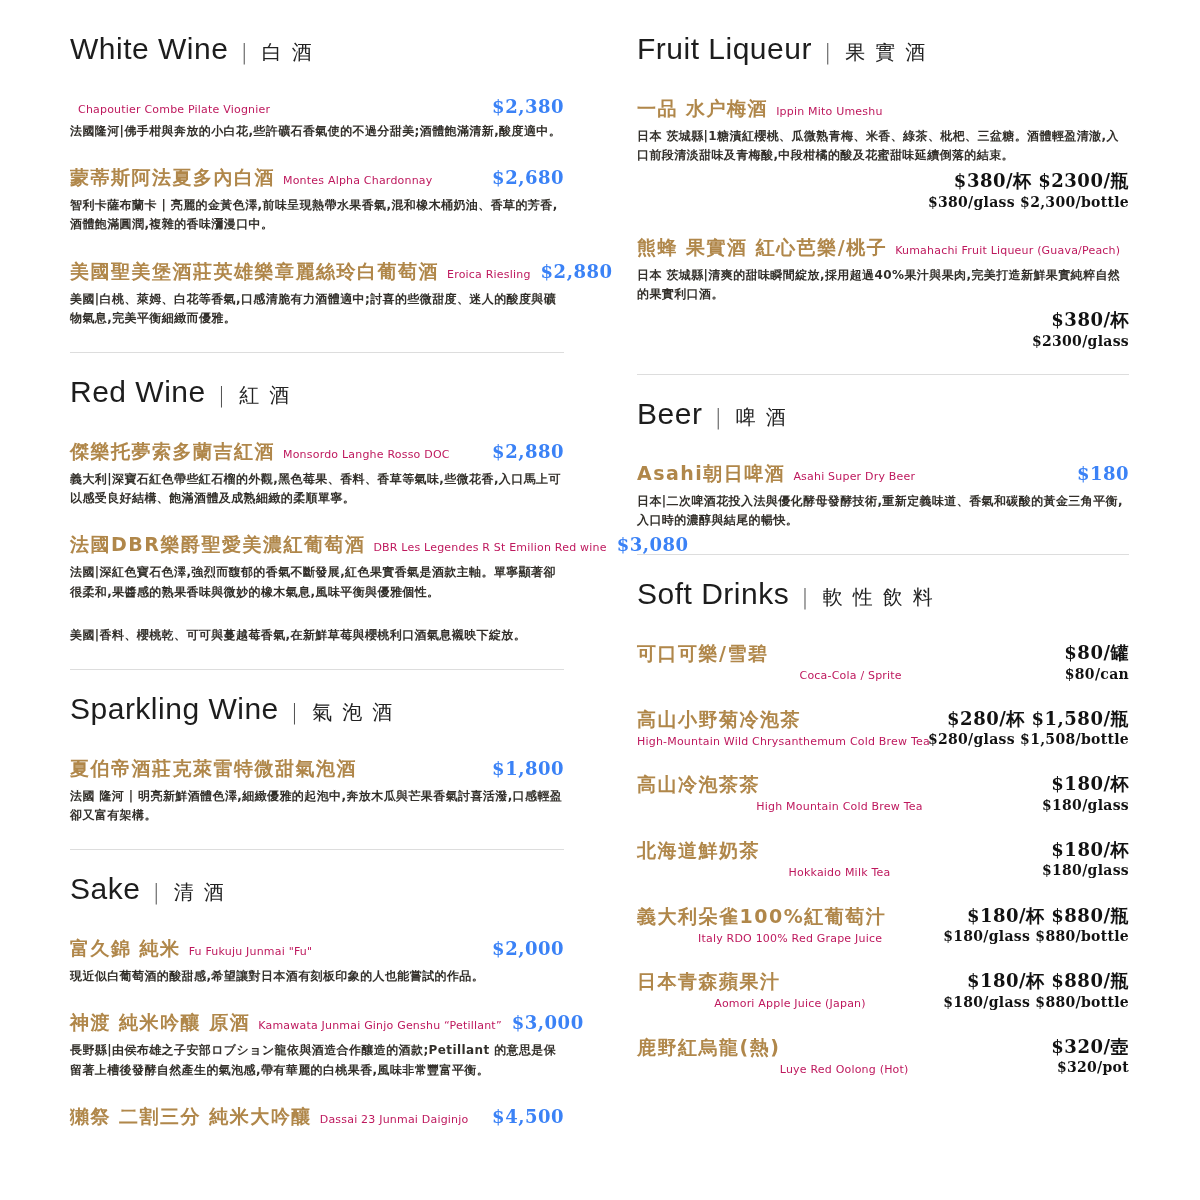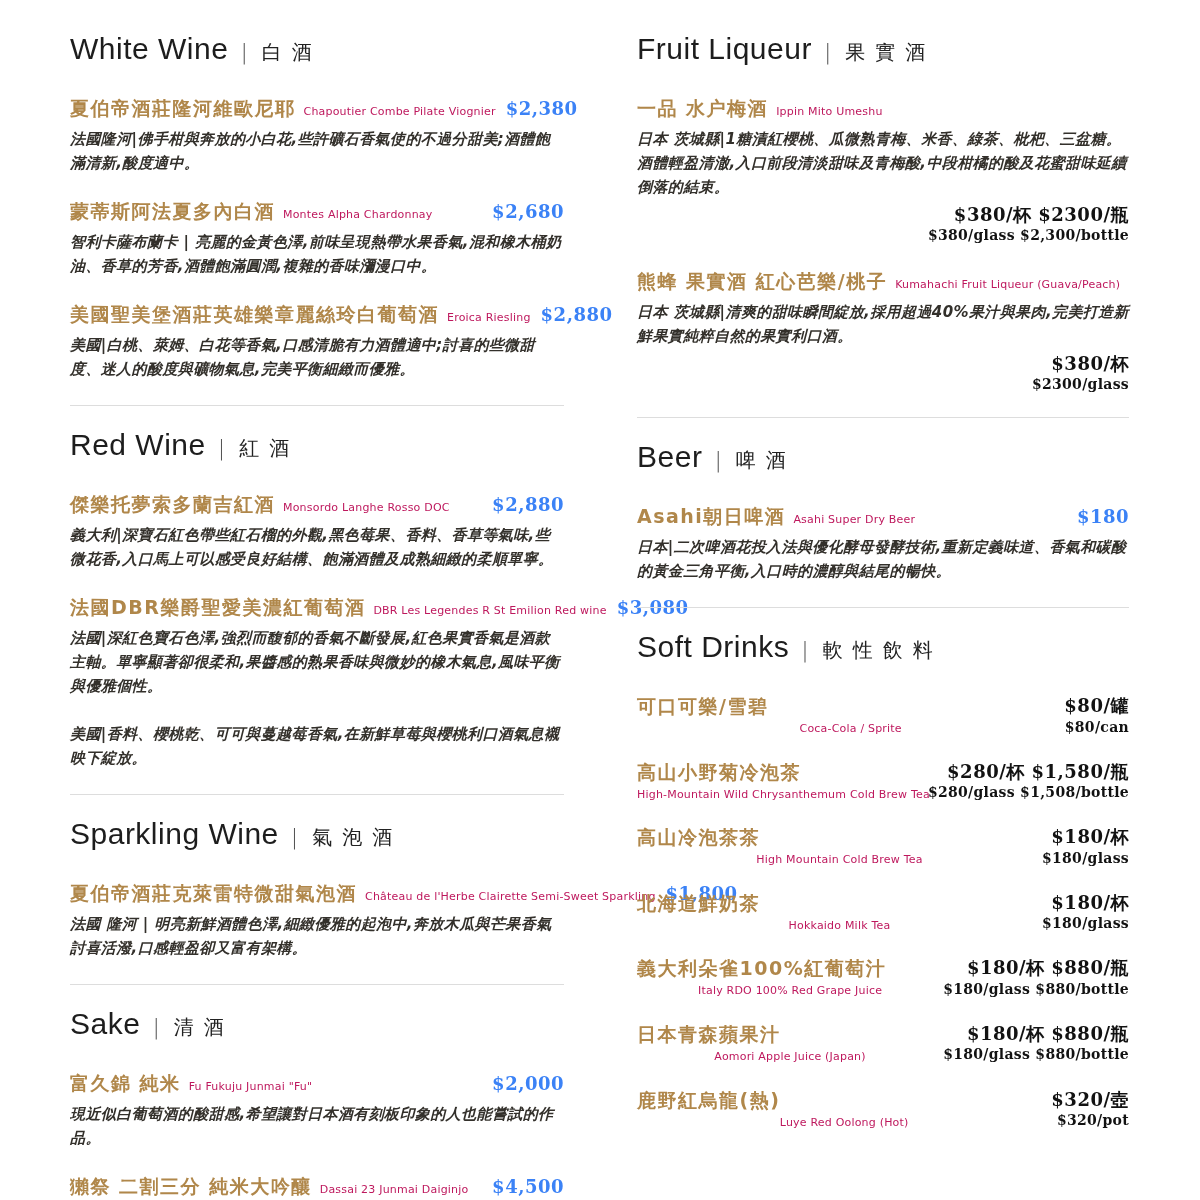--- a/index.html
+++ b/index.html
@@ -33,22 +33,22 @@
   .item-name-en{
     font-size:11px;color:#be185d;margin-left:8px;font-weight:400;
     letter-spacing:0.2px;white-space:nowrap;text-align:center;
   }
   .item-price{
     margin-left:auto;font-family:"DejaVu Serif","Liberation Serif",serif;
     font-size:18px;font-weight:600;color:#3b82f6;letter-spacing:0.5px;
     white-space:nowrap;padding-left:10px;
   }
   .item-desc{
-    margin-top:5px;font-size:15px;line-height:1.6;color:#33302b;
-    font-weight:600;letter-spacing:0.4px;font-style:italic;
+    margin-top:5px;font-size:12px;line-height:1.6;color:#33302b;
+    font-weight:600;letter-spacing:0.4px;
   }
   .price-block{text-align:right;margin-top:4px;
     font-family:"DejaVu Serif","Liberation Serif",serif;color:#121212;}
   .price-line-1{font-size:18px;font-weight:600;letter-spacing:0.5px;line-height:1.3;}
   .price-line-2{font-size:14px;font-weight:600;letter-spacing:0.3px;line-height:1.3;}
 
   .soft-row{display:flex;align-items:flex-start;margin-bottom:24px;}
   .soft-names{flex:1;min-width:0;}
   .soft-names .item-name-zh{display:block;}
   .soft-names .item-name-en{display:block;margin-left:0;margin-top:2px;}
@@ -63,21 +63,20 @@
 
 <div class="column left">
     <div class="section">
       <div class="section-heading">
         <span class="section-title-en">White Wine</span>
         <span class="section-pipe">|</span>
         <span class="section-title-zh">白酒</span>
       </div>
       <div class="menu-item">
         <div class="item-title-row">
-          <span class="item-name-zh">夏伯帝酒莊隆河維歐尼耶</span>
           <span class="item-name-en">Chapoutier Combe Pilate Viognier</span>
           <span class="item-price">$2,380</span>
         </div>
         <div class="item-desc">法國隆河|佛手柑與奔放的小白花,些許礦石香氣使的不過分甜美;酒體飽滿清新,酸度適中。</div>
       </div>
       <div class="menu-item">
         <div class="item-title-row">
           <span class="item-name-zh">蒙蒂斯阿法夏多內白酒</span>
           <span class="item-name-en">Montes Alpha Chardonnay</span>
           <span class="item-price">$2,680</span>
@@ -123,21 +122,20 @@
     <hr class="section-divider">
     <div class="section">
       <div class="section-heading">
         <span class="section-title-en">Sparkling Wine</span>
         <span class="section-pipe">|</span>
         <span class="section-title-zh">氣泡酒</span>
       </div>
       <div class="menu-item">
         <div class="item-title-row">
           <span class="item-name-zh">夏伯帝酒莊克萊雷特微甜氣泡酒</span>
-          <span class="item-name-en">Château de l'Herbe Clairette Semi-Sweet Sparkling</span>
           <span class="item-price">$1,800</span>
         </div>
         <div class="item-desc">法國 隆河 | 明亮新鮮酒體色澤,細緻優雅的起泡中,奔放木瓜與芒果香氣討喜活潑,口感輕盈卻又富有架構。</div>
       </div>
     </div>
     <hr class="section-divider">
     <div class="section">
       <div class="section-heading">
         <span class="section-title-en">Sake</span>
         <span class="section-pipe">|</span>
@@ -146,20 +144,28 @@
       <div class="menu-item">
         <div class="item-title-row">
           <span class="item-name-zh">富久錦 純米</span>
           <span class="item-name-en">Fu Fukuju Junmai "Fu"</span>
           <span class="item-price">$2,000</span>
         </div>
         <div class="item-desc">現近似白葡萄酒的酸甜感,希望讓對日本酒有刻板印象的人也能嘗試的作品。</div>
       </div>
       <div class="menu-item">
         <div class="item-title-row">
+          <span class="item-name-zh">神渡 純米吟釀 原酒</span>
+          <span class="item-name-en">Kamawata Junmai Ginjo Genshu “Petillant”</span>
+          <span class="item-price">$3,000</span>
+        </div>
+        <div class="item-desc">長野縣|由侯布雄之子安部ロブション龍依與酒造合作釀造的酒款;Petillant 的意思是保留著上槽後發酵自然產生的氣泡感,帶有華麗的白桃果香,風味非常豐富平衡。</div>
+      </div>
+      <div class="menu-item">
+        <div class="item-title-row">
           <span class="item-name-zh">獺祭 二割三分 純米大吟釀</span>
           <span class="item-name-en">Dassai 23 Junmai Daiginjo</span>
           <span class="item-price">$4,500</span>
         </div>
       </div>
     </div>
   </div>
 <div class="column right">
     <div class="section">
       <div class="section-heading">

